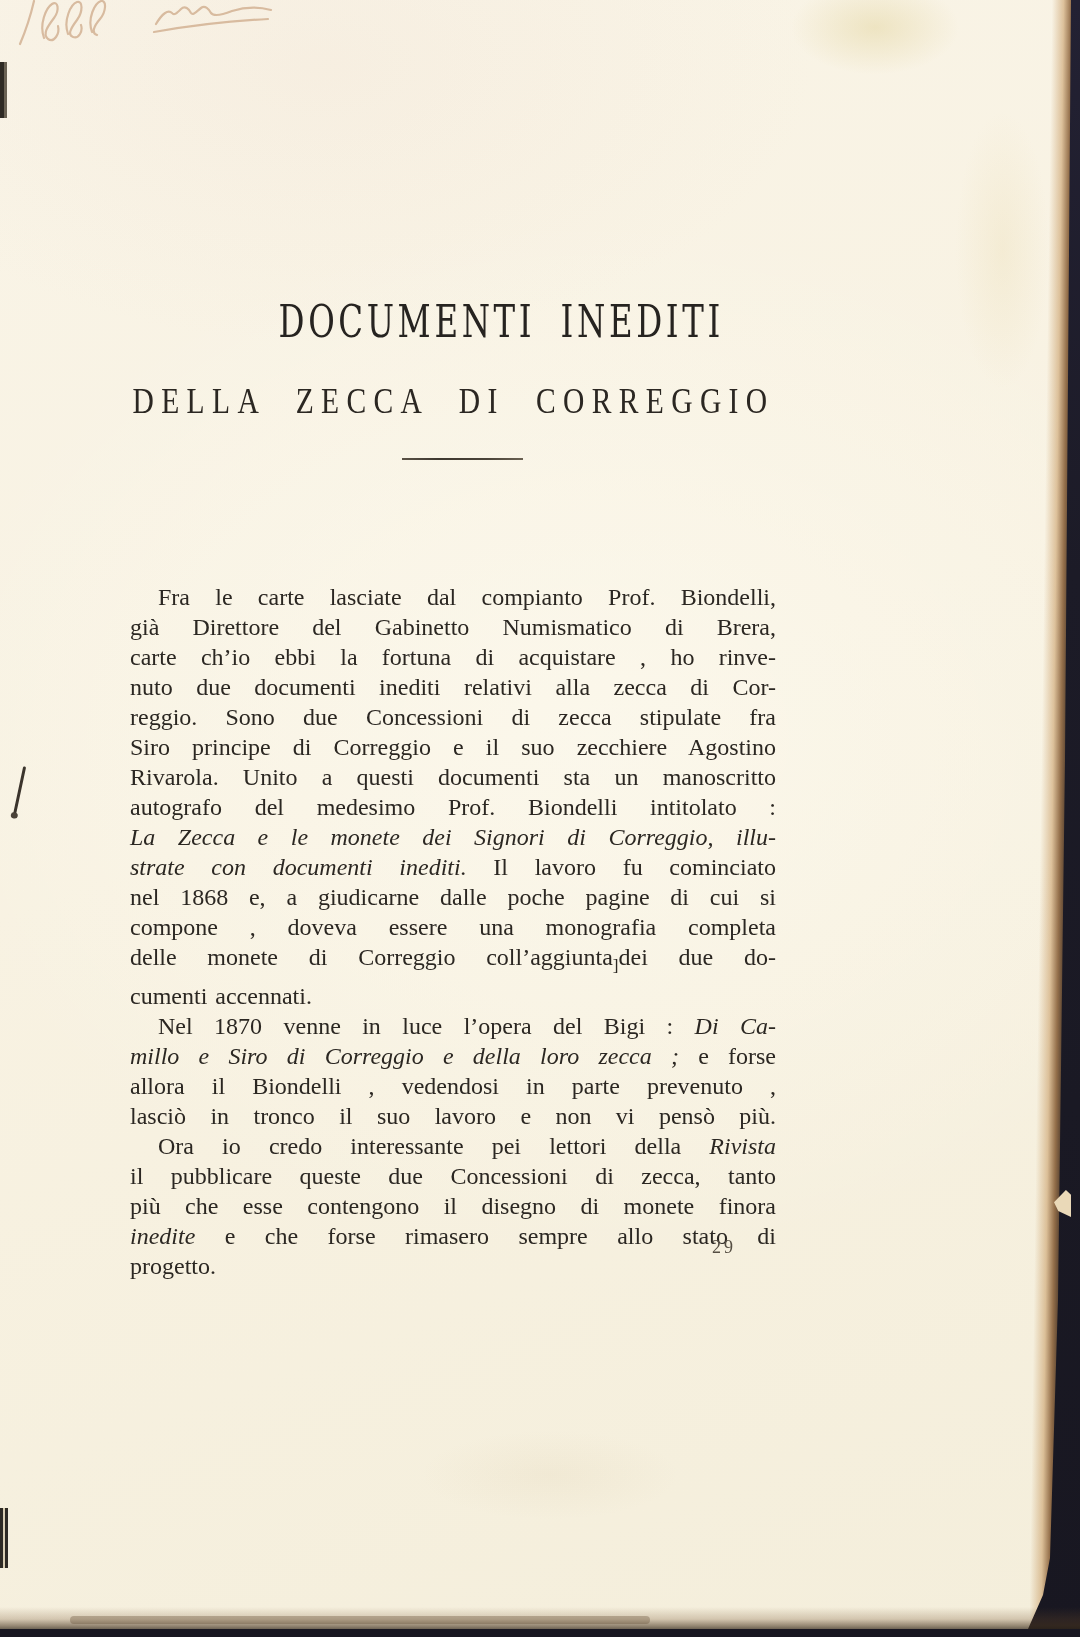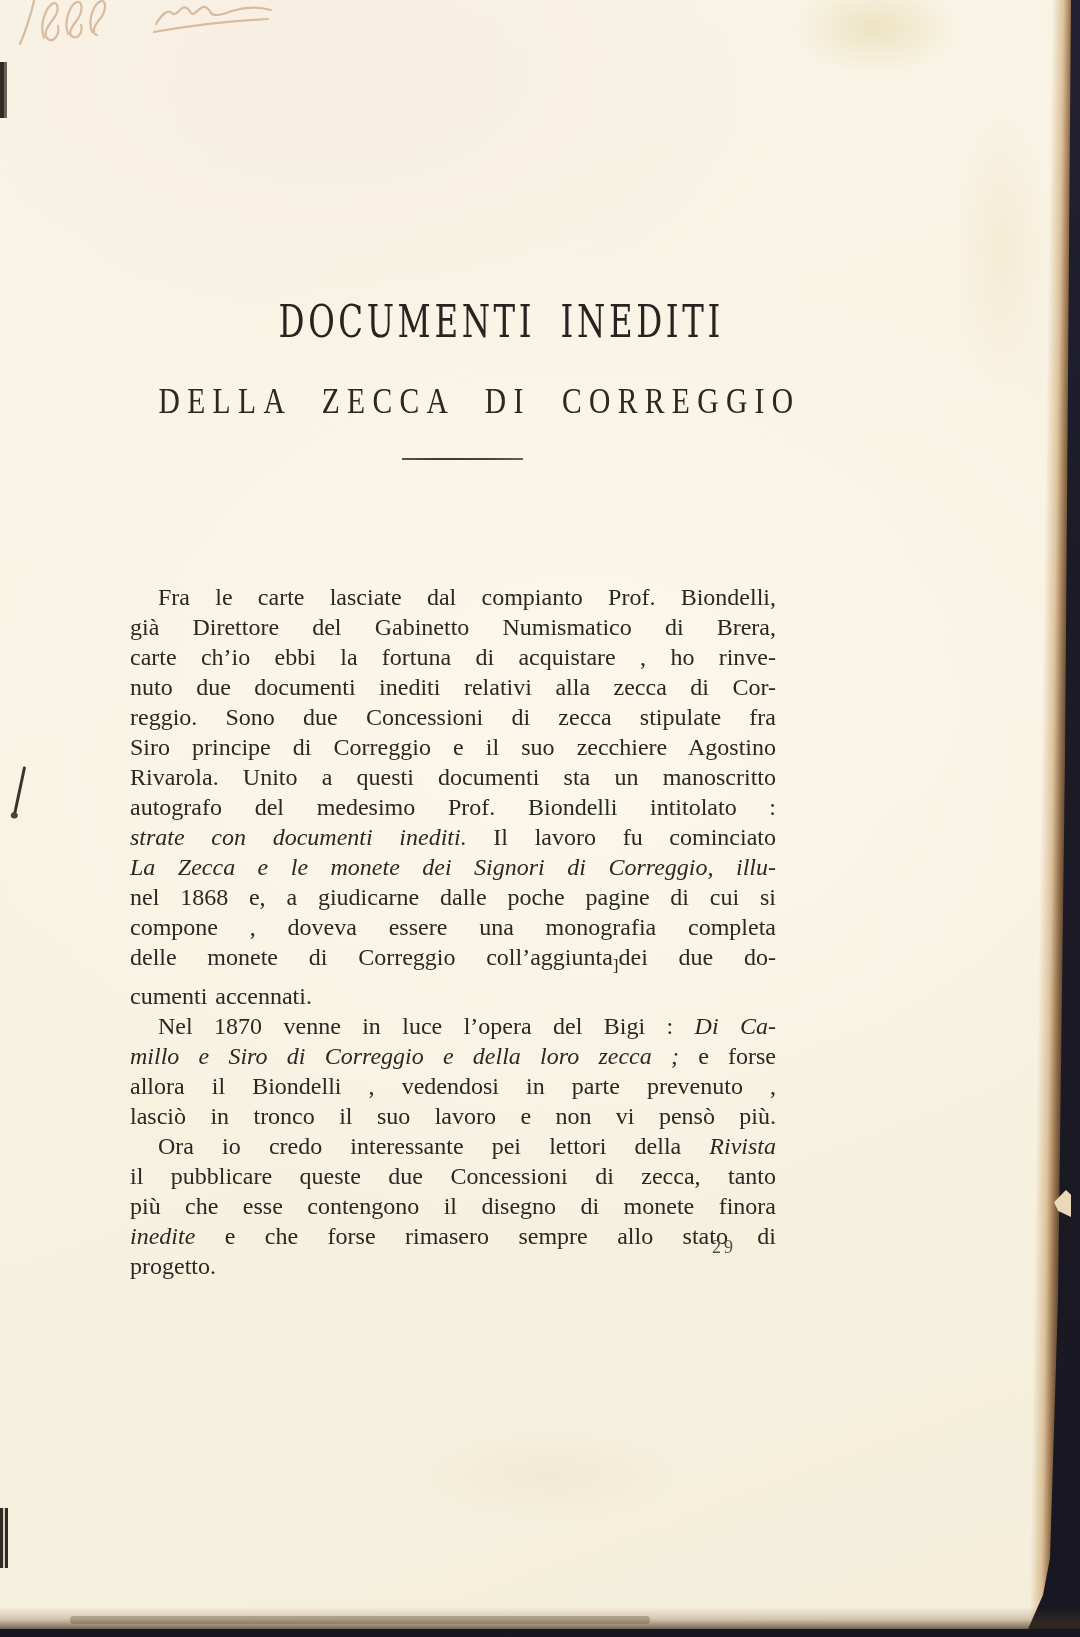--- a/index.html
+++ b/index.html
@@ -12,21 +12,21 @@
     font-family:"Liberation Serif", serif; color:#2b2722;
   }
   .layer { position:absolute; }
   
   .title-wrap { position:absolute; top:299px; left:0; width:906px; text-align:center;padding-left:48px; }
   .title-inner {
     display:inline-block; transform:scaleX(.72); transform-origin:center;
     font-family:"DejaVu Serif", serif; font-size:45px; line-height:1;
     letter-spacing:5px; word-spacing:16px; color:#262320; white-space:nowrap;
   }
-  .subtitle-wrap { position:absolute; top:383px; left:0; width:906px; text-align:center;padding-left:26px; }
+  .subtitle-wrap { position:absolute; top:383px; left:0; width:906px; text-align:center; }
   .subtitle-inner {
     display:inline-block; transform:scaleX(.82); transform-origin:center;
     font-family:"Liberation Serif", serif; font-size:36px; line-height:1;
     letter-spacing:9px; word-spacing:20px; color:#2b2722; white-space:nowrap;
   }
   .rule { position:absolute; left:402px; top:458px; width:121px; height:2px;
     background:linear-gradient(to right,#5a5246,#3e382f 30%,#4a4338 70%,#6a6152); }
   
   .body-text { position:absolute; left:130px; top:582px; width:646px;
     font-size:24px; line-height:30px; word-spacing:2px; }
@@ -102,22 +102,22 @@
 
   <div class="body-text">
       <div class="line indent"><span>Fra le carte lasciate dal compianto Prof. Biondelli,</span></div>
       <div class="line"><span>già Direttore del Gabinetto Numismatico di Brera,</span></div>
       <div class="line"><span>carte ch’io ebbi la fortuna di acquistare , ho rinve-</span></div>
       <div class="line"><span>nuto due documenti inediti relativi alla zecca di Cor-</span></div>
       <div class="line"><span>reggio. Sono due Concessioni di zecca stipulate fra</span></div>
       <div class="line"><span>Siro principe di Correggio e il suo zecchiere Agostino</span></div>
       <div class="line"><span>Rivarola. Unito a questi documenti sta un manoscritto</span></div>
       <div class="line"><span>autografo del medesimo Prof. Biondelli intitolato :</span></div>
+      <div class="line"><span class="it">La Zecca e le monete dei Signori di Correggio, illu-</span></div>
       <div class="line"><span class="it">strate con documenti inediti.</span><span> Il lavoro fu cominciato</span></div>
-      <div class="line"><span class="it">La Zecca e le monete dei Signori di Correggio, illu-</span></div>
       <div class="line"><span>nel 1868 e, a giudicarne dalle poche pagine di cui si</span></div>
       <div class="line"><span>compone , doveva essere una monografia completa</span></div>
       <div class="line"><span>delle monete di Correggio coll’aggiunta</span><span class="subm">]</span><span>dei due do-</span></div>
       <div class="line end"><span>cumenti accennati.</span></div>
       <div class="line indent"><span>Nel 1870 venne in luce l’opera del Bigi : </span><span class="it">Di Ca-</span></div>
       <div class="line"><span class="it">millo e Siro di Correggio e della loro zecca ;</span><span> e forse</span></div>
       <div class="line"><span>allora il Biondelli , vedendosi in parte prevenuto ,</span></div>
       <div class="line"><span>lasciò in tronco il suo lavoro e non vi pensò più.</span></div>
       <div class="line indent"><span>Ora io credo interessante pei lettori della </span><span class="it">Rivista</span></div>
       <div class="line"><span>il pubblicare queste due Concessioni di zecca, tanto</span></div>

